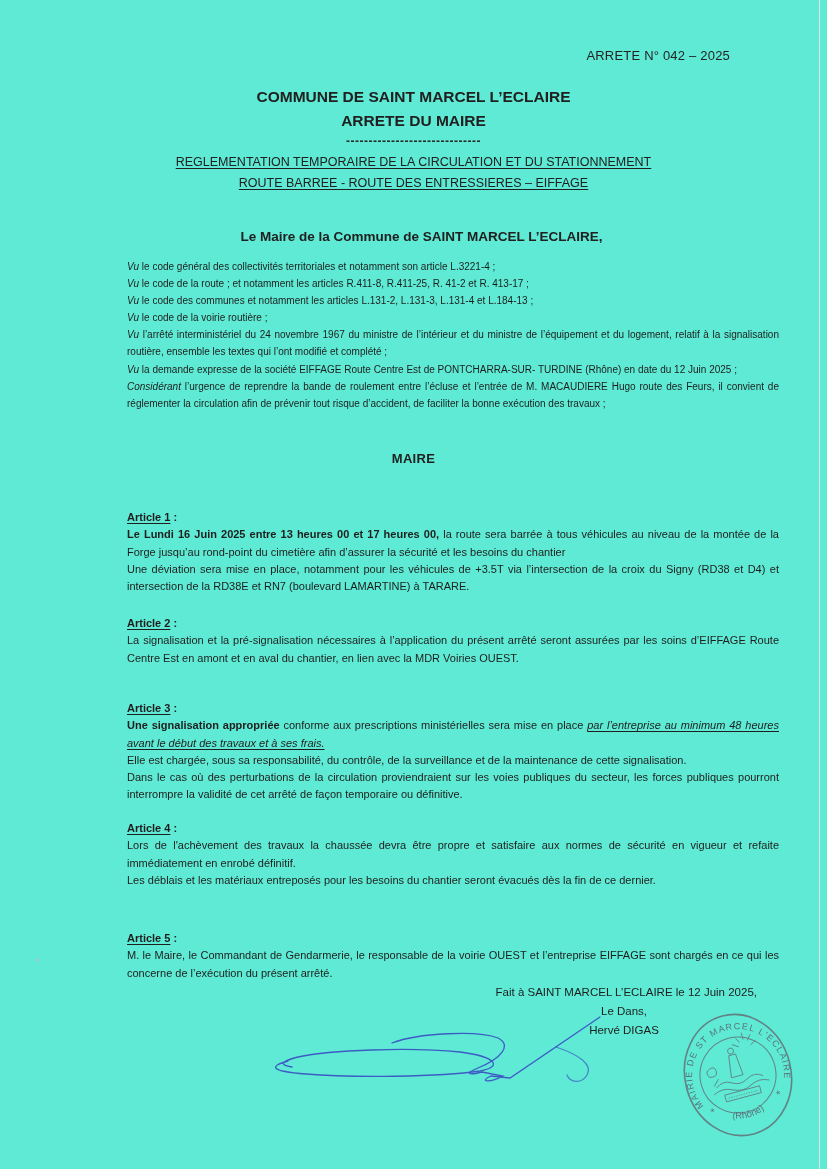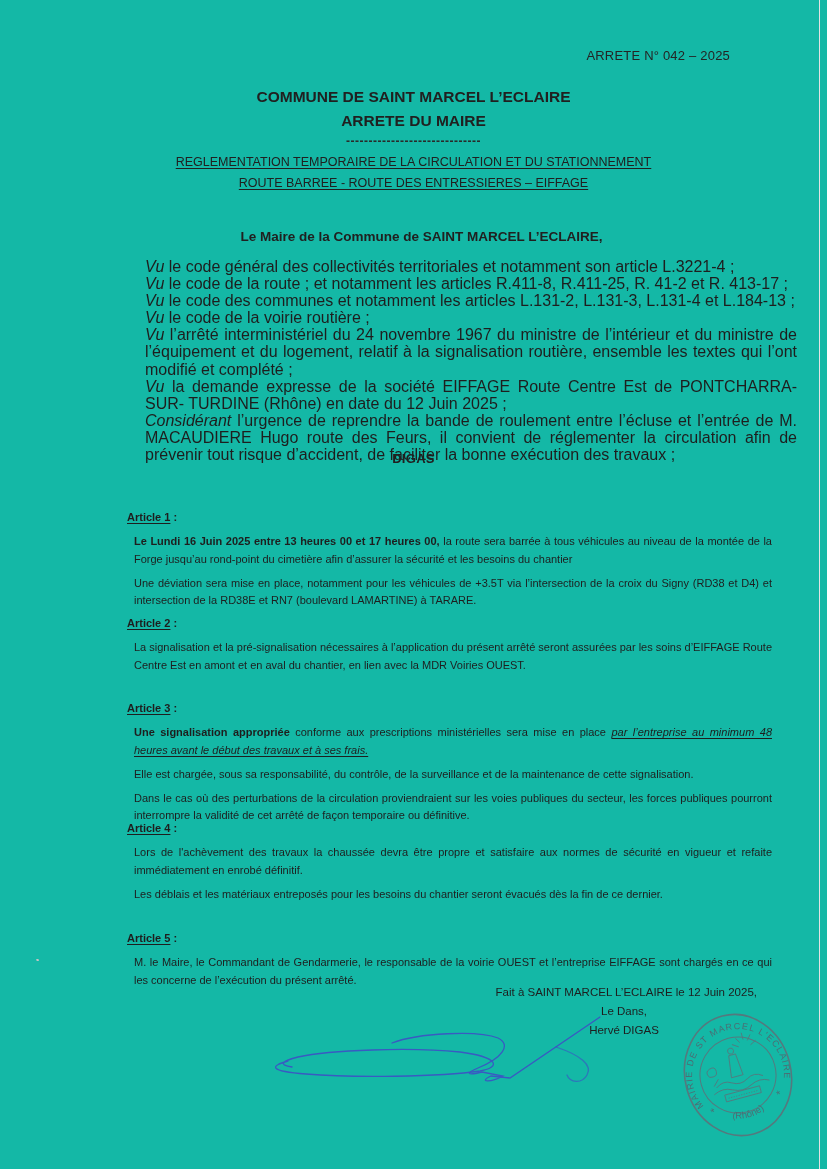--- a/index.html
+++ b/index.html
@@ -2,21 +2,21 @@
 <html><head>
 <meta charset="utf-8">
 <style>
   * { margin: 0; padding: 0; box-sizing: border-box; }
   html, body { background: #ffffff; }
   body { font-family: "Liberation Sans", "DejaVu Sans", sans-serif; color: #1e1e1e; }
   .page {
     position: relative;
     width: 827px;
     height: 1169px;
-    background: #14b8a6;
+    background: #5eead4;
     overflow: hidden;
   }
   .ref {
     position: absolute;
     top: 48px;
     right: 97px;
     font-size: 13px;
     letter-spacing: 0.2px;
     color: #242424;
   }
@@ -59,45 +59,44 @@
     font-weight: bold;
     font-size: 13.5px;
     color: #202020;
     padding-left: 16px;
   }
   .recitals {
     position: absolute;
     top: 258px;
     left: 127px;
     width: 652px;
-    font-size: 16px;
+    font-size: 10px;
     line-height: 17.1px;
     text-align: justify;
-    margin-left: 18px;
   }
   .recital { margin: 0; }
   .lead { font-style: italic; }
   .decree-heading {
     position: absolute;
     top: 451px;
     left: 0; right: 0;
     text-align: center;
     font-weight: bold;
     font-size: 13px;
     letter-spacing: 0.3px;
     color: #202020;
   }
   .article {
     position: absolute;
     left: 127px;
     width: 652px;
     font-size: 11px;
     line-height: 17.3px;
   }
-  .article p { margin: 7px; text-align: justify; }
+  .article p { margin: 0; text-align: justify; }
   .art-head { font-weight: bold; font-size: 11px; }
   .art-label { text-decoration: underline; text-underline-offset: 2px; }
   .a1 { top: 509px; }
   .a2 { top: 615px; }
   .a3 { top: 700px; }
   .a4 { top: 820px; }
   .a5 { top: 930px; }
   .u  { text-decoration: underline; text-underline-offset: 2px; }
   .iu { font-style: italic; text-decoration: underline; text-underline-offset: 2px; }
   .b  { font-weight: bold; }
@@ -169,21 +168,21 @@
   <div class="recitals">
     <p class="recital"><span class="lead">Vu</span><span> le code général des collectivités territoriales et notamment son article L.3221-4 ;</span></p>
     <p class="recital"><span class="lead">Vu</span><span> le code de la route ; et notamment les articles R.411-8, R.411-25, R. 41-2 et R. 413-17 ;</span></p>
     <p class="recital"><span class="lead">Vu</span><span> le code des communes et notamment les articles L.131-2, L.131-3, L.131-4 et L.184-13 ;</span></p>
     <p class="recital"><span class="lead">Vu</span><span> le code de la voirie routière ;</span></p>
     <p class="recital"><span class="lead">Vu</span><span> l’arrêté interministériel du 24 novembre 1967 du ministre de l’intérieur et du ministre de l’équipement et du logement, relatif à la signalisation routière, ensemble les textes qui l’ont modifié et complété ;</span></p>
     <p class="recital"><span class="lead">Vu</span><span> la demande expresse de la société EIFFAGE Route Centre Est de PONTCHARRA-SUR- TURDINE (Rhône) en date du 12 Juin 2025 ;</span></p>
     <p class="recital"><span class="lead">Considérant</span><span> l’urgence de reprendre la bande de roulement entre l’écluse et l’entrée de M. MACAUDIERE Hugo route des Feurs, il convient de réglementer la circulation afin de prévenir tout risque d’accident, de faciliter la bonne exécution des travaux ;</span></p>
   </div>
 
-  <div class="decree-heading">DIGAS</div>
+  <div class="decree-heading">MAIRE</div>
 
   <section class="article a1">
     <div class="art-head"><span class="art-label">Article 1</span><span> :</span></div>
     <p><span class="b">Le Lundi 16 Juin 2025 entre 13 heures 00 et 17 heures 00,</span><span> la route sera barrée à tous véhicules au niveau de la montée de la Forge jusqu’au rond-point du cimetière afin d’assurer la sécurité et les besoins du chantier</span></p>
     <p>Une déviation sera mise en place, notamment pour les véhicules de +3.5T via l’intersection de la croix du Signy (RD38 et D4) et intersection de la RD38E et RN7 (boulevard LAMARTINE) à TARARE.</p>
   </section>
 
   <section class="article a2">
     <div class="art-head"><span class="art-label">Article 2</span><span> :</span></div>
     <p>La signalisation et la pré-signalisation nécessaires à l’application du présent arrêté seront assurées par les soins d’EIFFAGE Route Centre Est en amont et en aval du chantier, en lien avec la MDR Voiries OUEST.</p>

